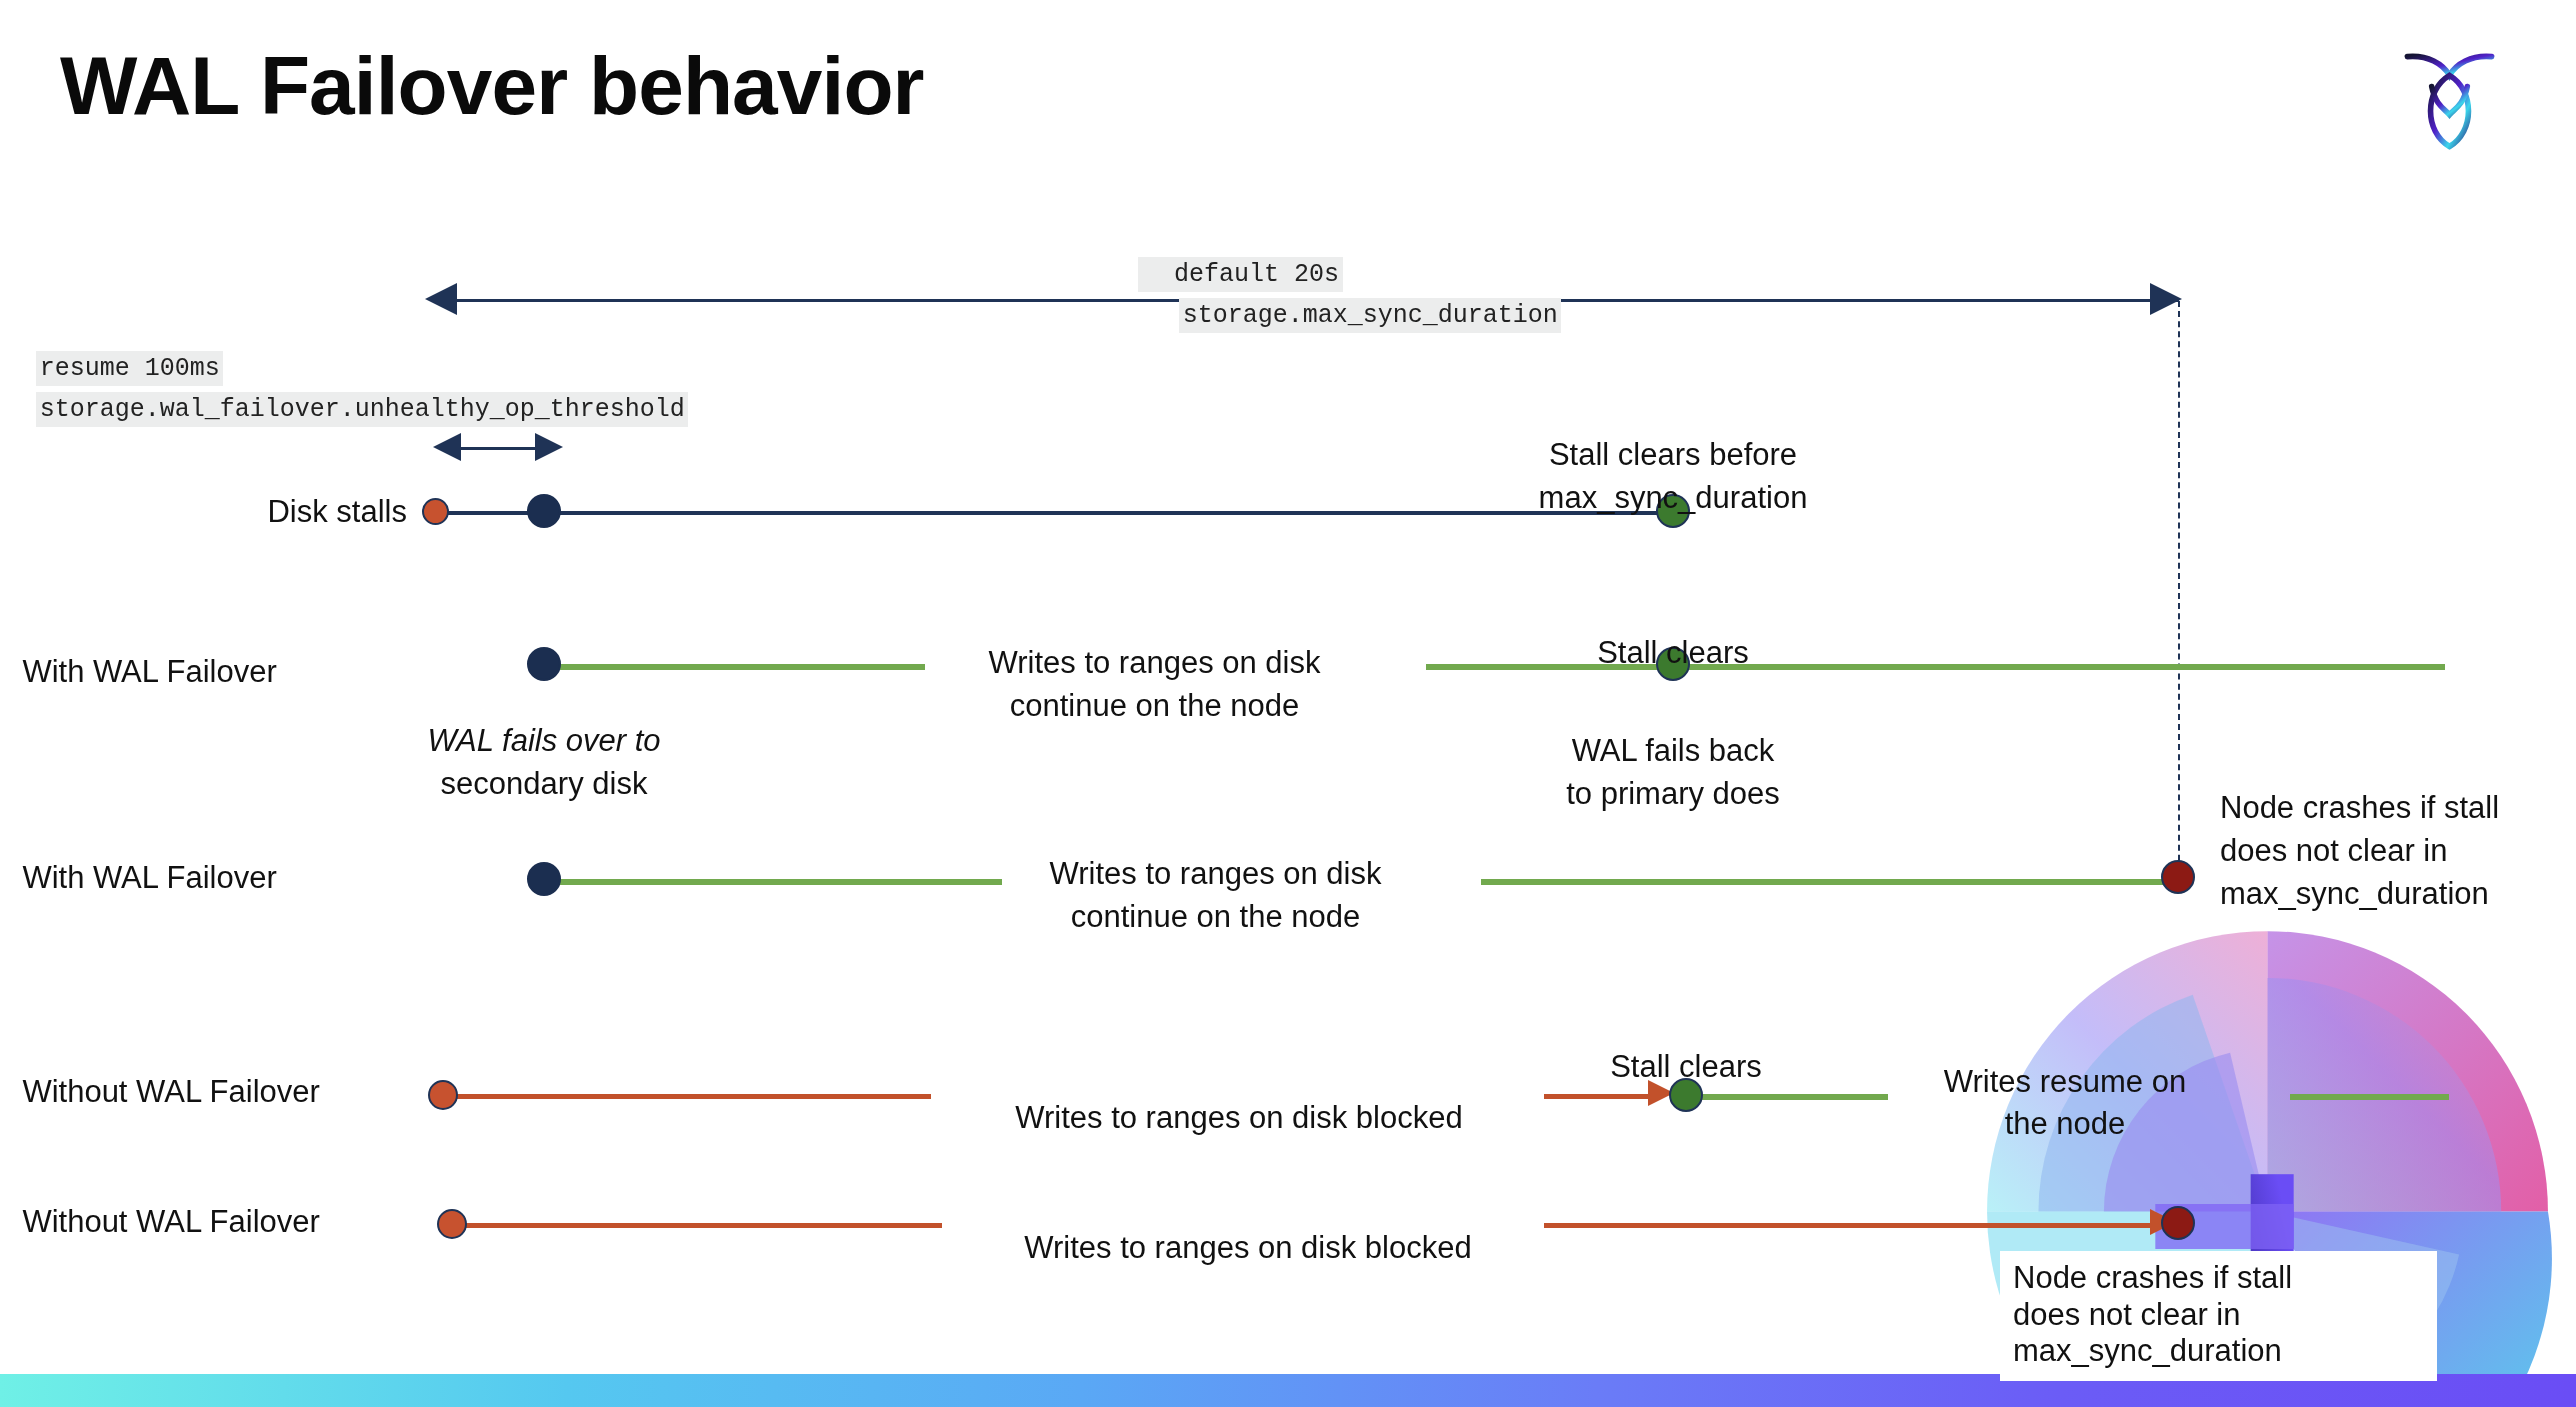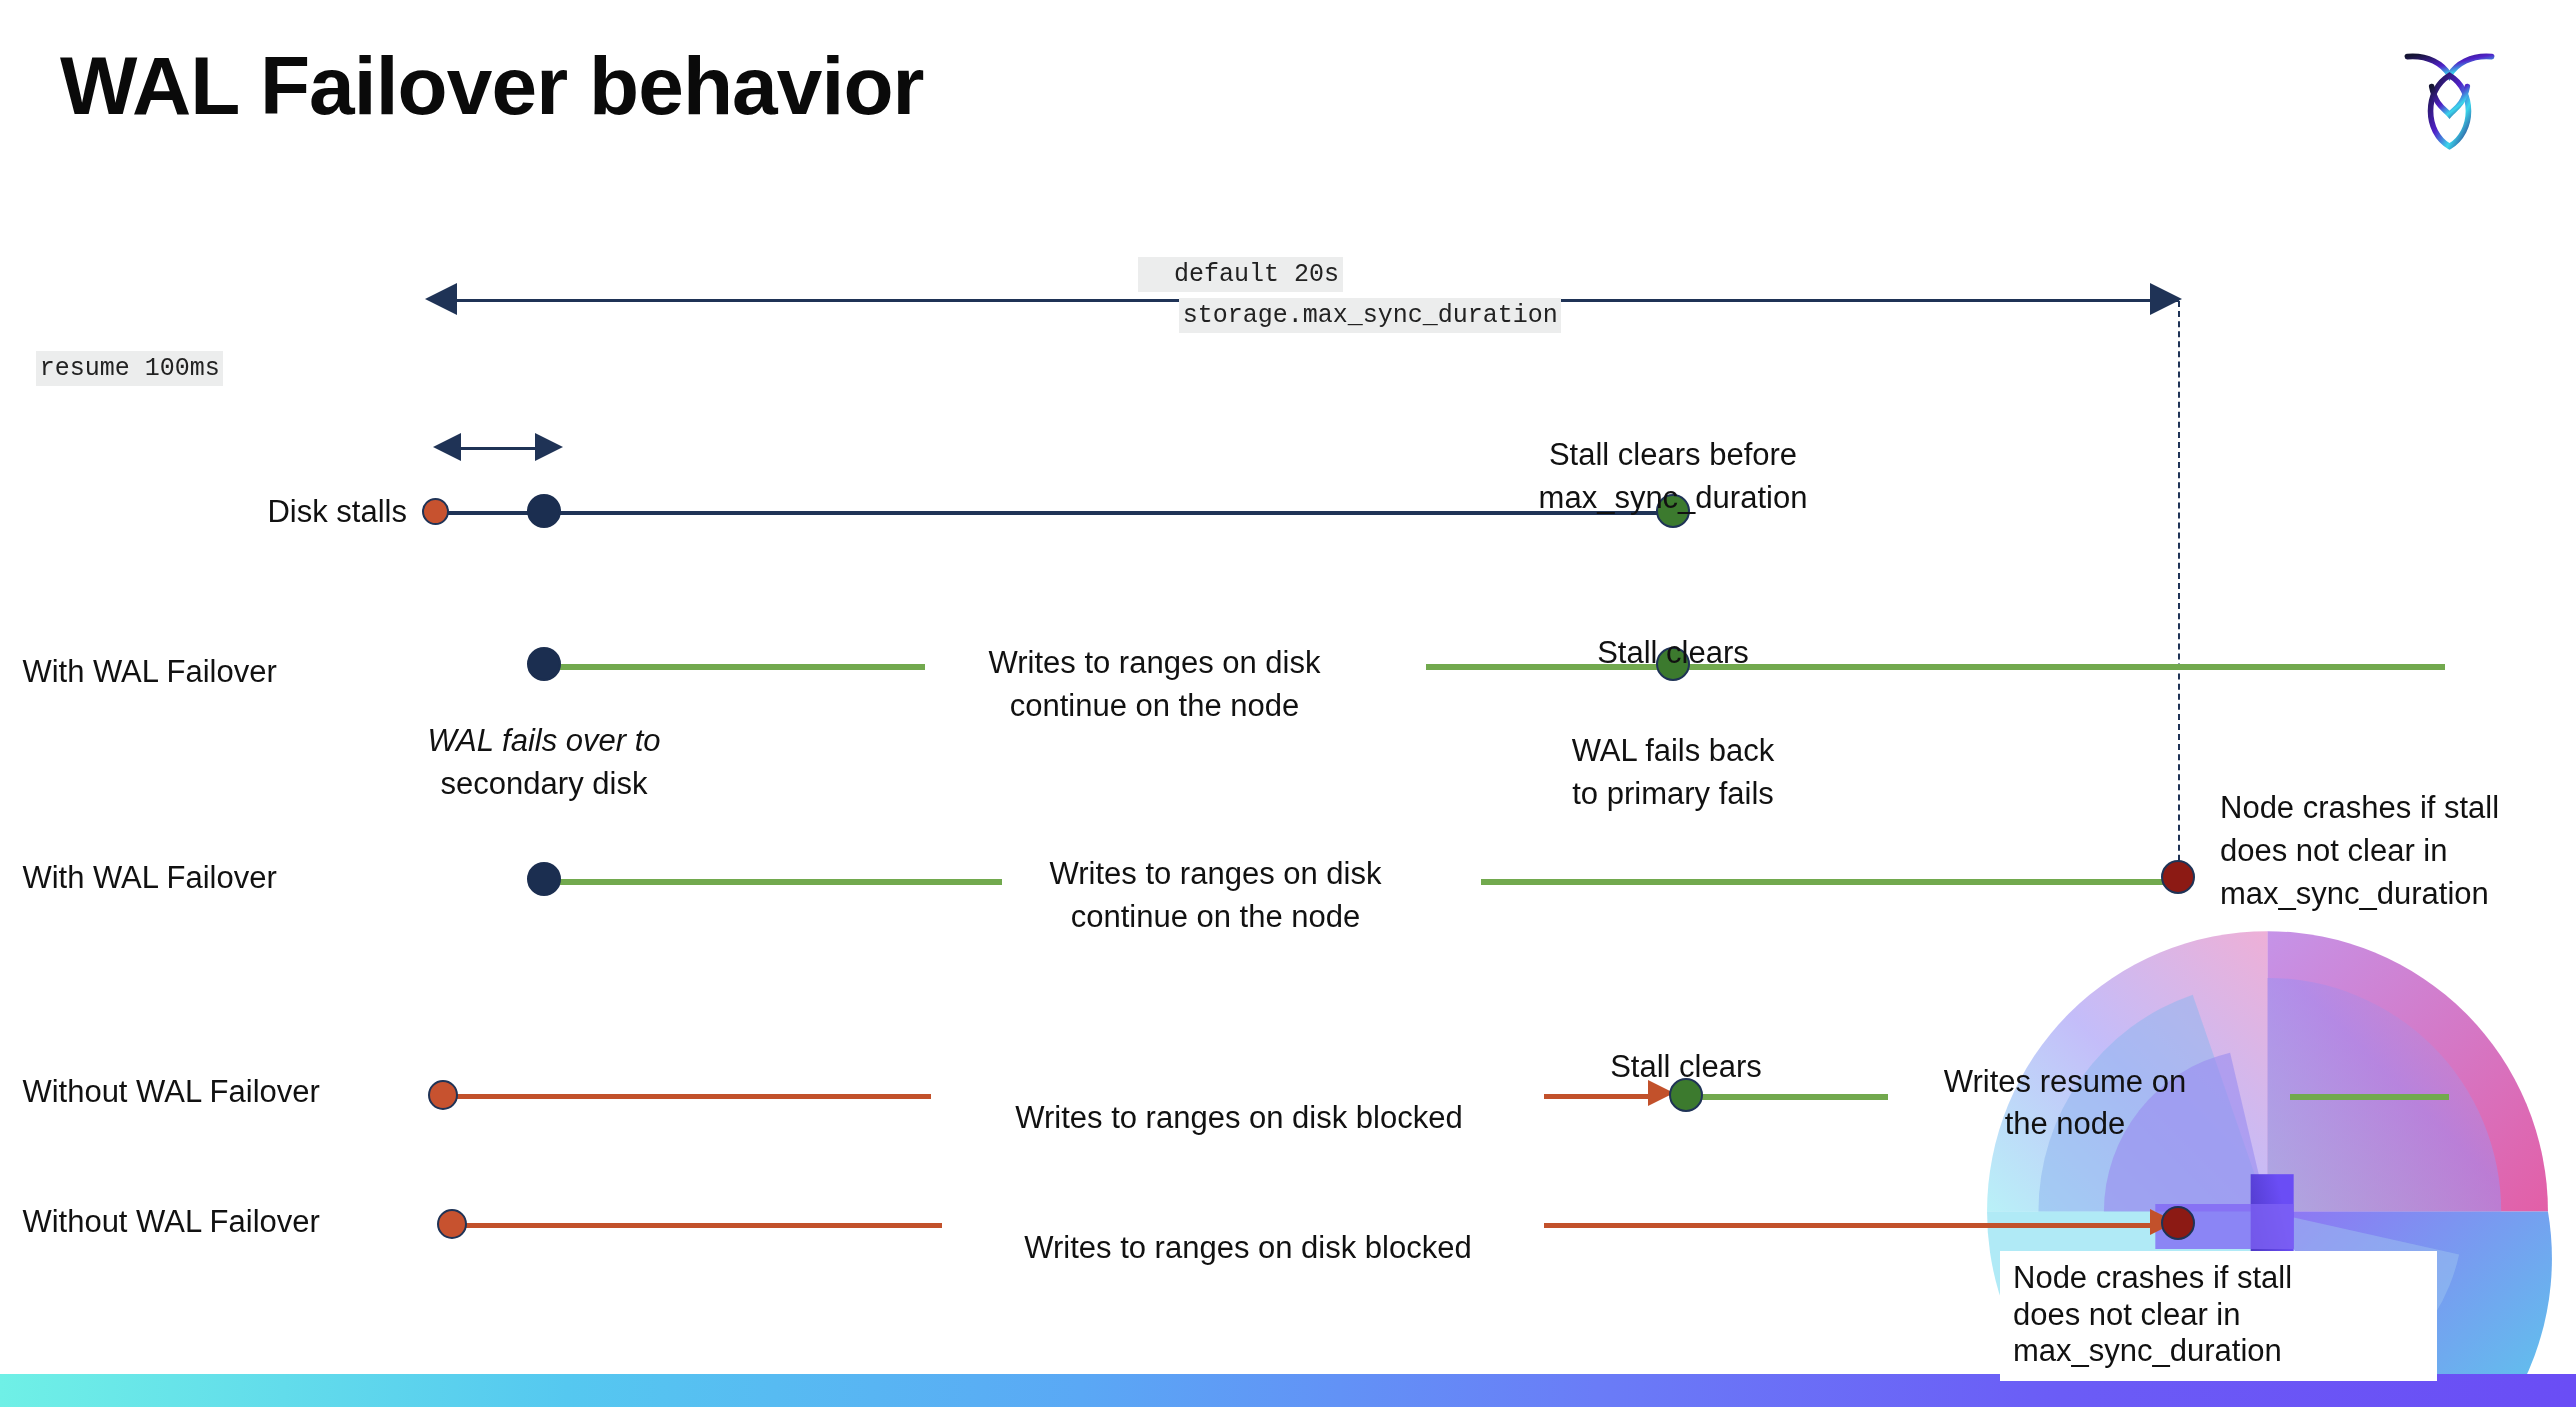--- a/index.html
+++ b/index.html
@@ -141,20 +141,21 @@
   <div class="arrowL" style="left:425px;top:283px;"></div>
   <div class="hline nav" style="left:455px;top:299px;width:1724px;border-top-width:3.7px;"></div>
   <div class="arrowR" style="left:2150px;top:283px;"></div>
 
   <div class="code" style="left:1138px;top:257px;padding-left:36px;">default 20s</div>
   <div class="code" style="left:1138px;top:298px;margin-left:41px;">storage.max_sync_duration</div>
 
   <div class="vdash" style="left:2178px;top:301px;height:580px;"></div>
 
   <div class="code" style="left:36px;top:351px;">resume 100ms</div>
+  <div class="code" style="left:36px;top:392px;">storage.wal_failover.unhealthy_op_threshold</div>
 
   <div class="arrowL sm" style="left:433px;top:433px;"></div>
   <div class="hline nav" style="left:456px;top:447px;width:84px;border-top-width:3.7px;"></div>
   <div class="arrowR sm" style="left:535px;top:433px;"></div>
 
   <div class="lbl" style="left:229px;top:494px;width:178px;text-align:right;">Disk stalls</div>
 
   <div class="hline nav" style="left:439px;top:511px;width:1234px;border-top-width:4.7px;"></div>
 
   <div class="dot orange" style="left:422px;top:498px;width:27px;height:27px;"></div>
@@ -174,21 +175,21 @@
 
   <div class="lbl c" style="left:944px;top:619px;width:421px;">Writes to ranges on disk</div>
   <div class="lbl c" style="left:944px;top:662px;width:421px;">continue on the node</div>
 
   <div class="lbl c" style="left:357px;top:697px;width:374px;font-style:italic;">WAL fails over to</div>
   <div class="lbl c" style="left:357px;top:740px;width:374px;">secondary disk</div>
 
   <div class="lbl c" style="left:1486px;top:609px;width:374px;">Stall clears</div>
 
   <div class="lbl c" style="left:1486px;top:707px;width:374px;">WAL fails  back</div>
-  <div class="lbl c" style="left:1486px;top:750px;width:374px;">to primary fails</div>
+  <div class="lbl c" style="left:1486px;top:750px;width:374px;">to primary does</div>
 
   <div class="lbl" style="left:22.4px;top:860px;width:378px;text-align:left;">With WAL Failover</div>
 
   <div class="hline grn" style="left:544px;top:879px;width:458px;border-top-width:6.5px;"></div>
   <div class="hline grn" style="left:1481px;top:879px;width:692px;border-top-width:6.5px;"></div>
 
   <div class="dot navy" style="left:527px;top:862px;width:34px;height:34px;"></div>
   <div class="dot darkred" style="left:2161px;top:860px;width:34px;height:34px;"></div>
 
   <div class="lbl c" style="left:1005px;top:830px;width:421px;">Writes to ranges on disk</div>

